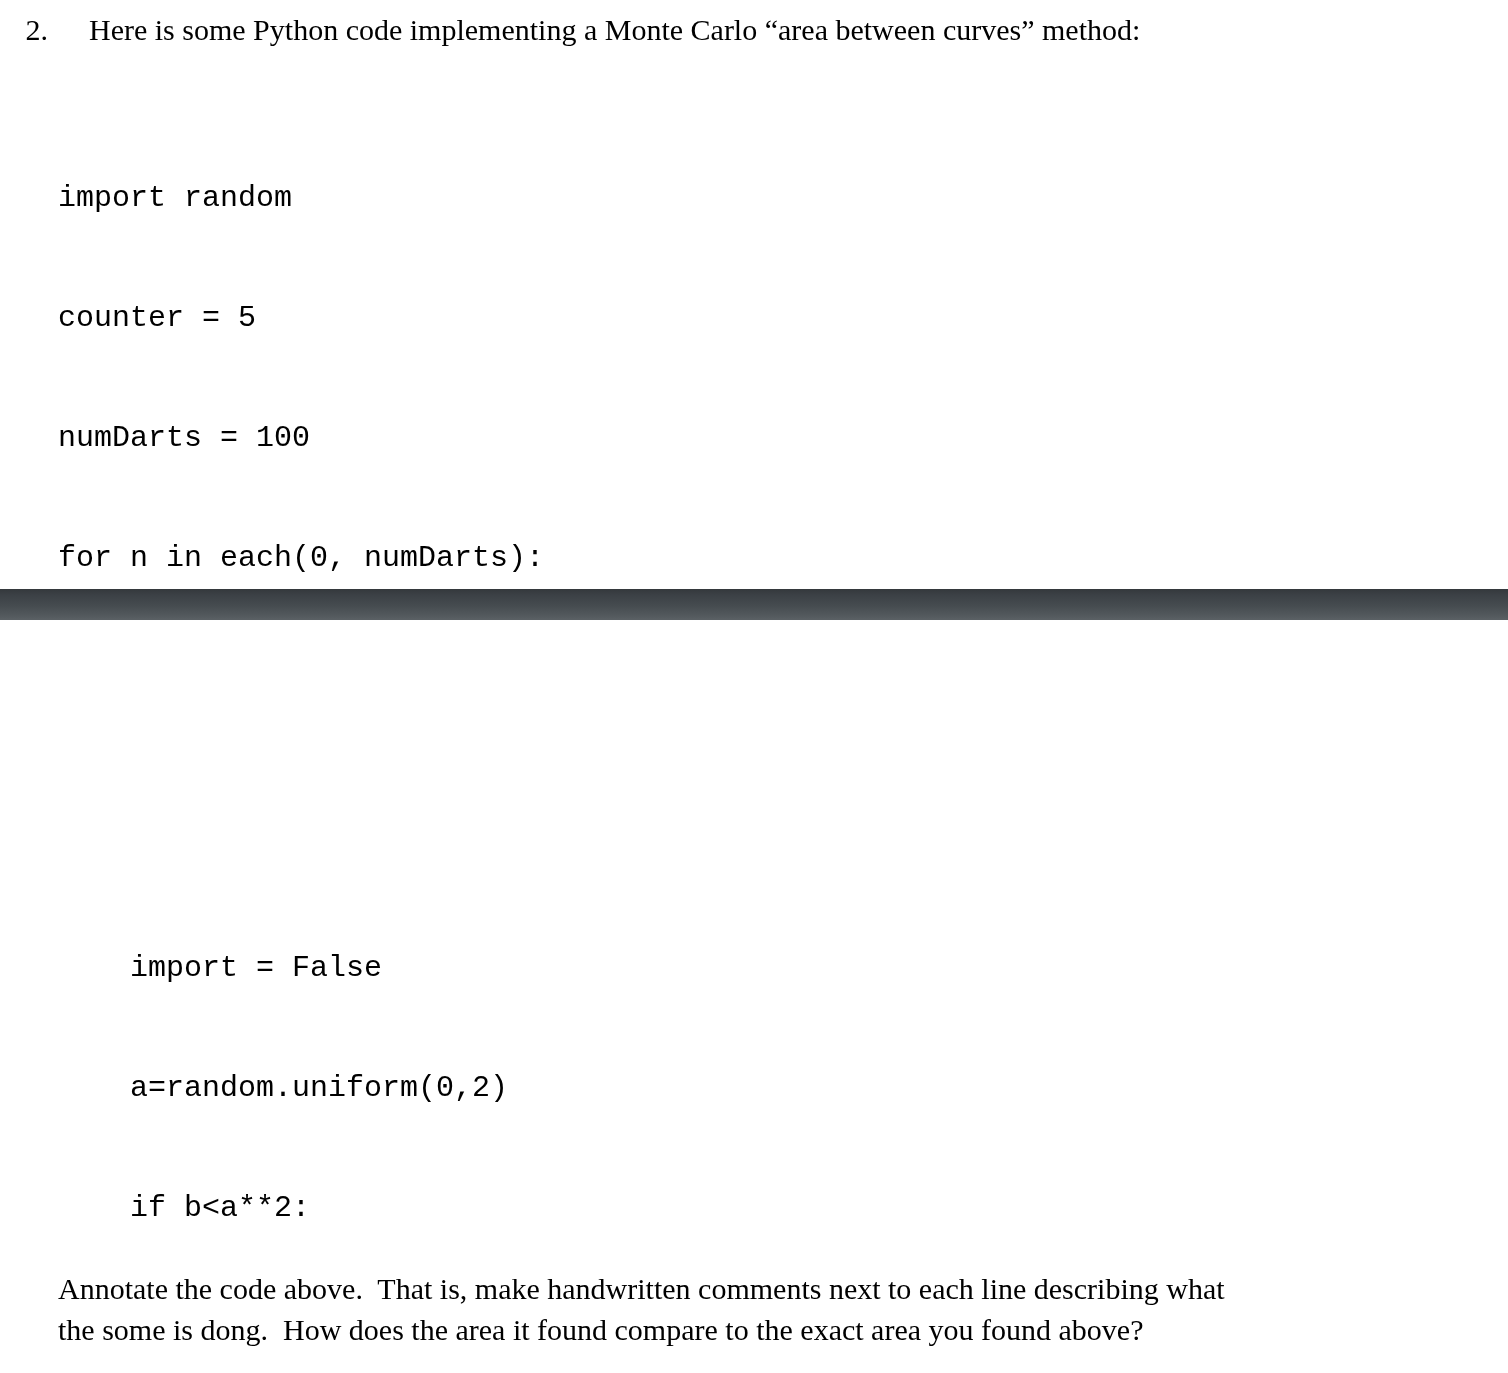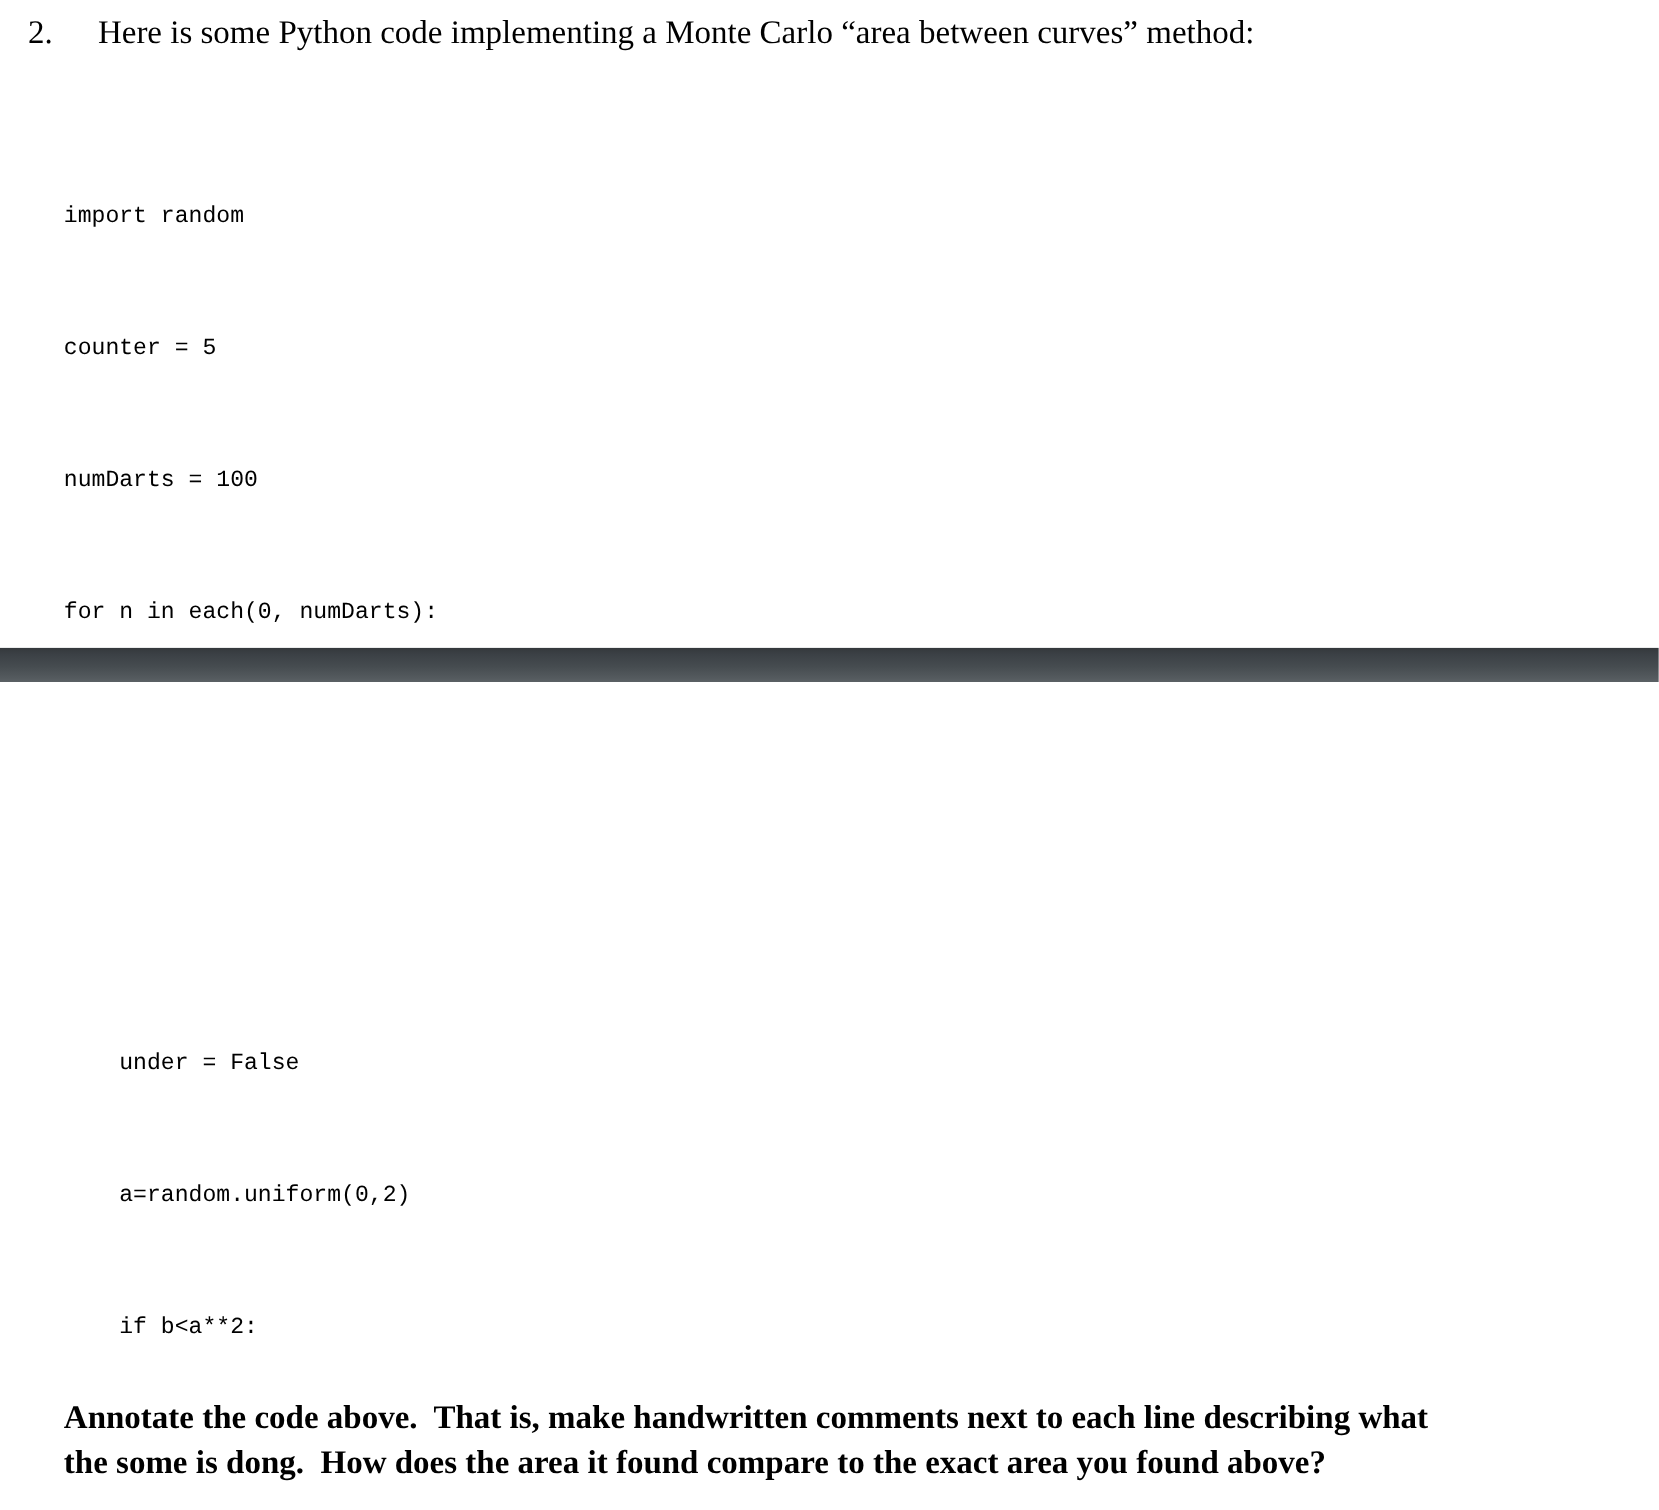--- a/index.html
+++ b/index.html
@@ -39,21 +39,21 @@
     line-height: 44px;
     font-family: "Liberation Serif", serif;
     white-space: pre;
     margin-left: 27px;
   }
 
   
   .code {
     position: absolute;
     font-family: "Liberation Mono", monospace;
-    font-size: 21px;
+    font-size: 30px;
     line-height: 40px;
     letter-spacing: 0px;
     white-space: pre;
     color: #000000;
   }
   .code-block-top {
     left: 58px;
     top: 98px;
   }
   .code-block-bottom {
@@ -84,21 +84,20 @@
   
   .closing {
     position: absolute;
     left: 58px;
     top: 1268px;
     width: 1430px;
     font-size: 30px;
     line-height: 41px;
     font-family: "Liberation Serif", serif;
     text-align: left;
-    font-weight: bold;
   }
   .closing-line {
     display: block;
     white-space: pre;
   }
 </style>
 </head>
 <body>
 
 <div class="item">
@@ -109,21 +108,21 @@
 <div class="code code-block-top">
   <span class="code-line">import random</span>
   <span class="code-line">counter = 5</span>
   <span class="code-line">numDarts = 100</span>
   <span class="code-line">for n in each(0, numDarts):</span>
 </div>
 
 <div class="scan-bar"></div>
 
 <div class="code code-block-bottom">
-  <span class="code-line">    under = False</span>
+  <span class="code-line">    import = False</span>
   <span class="code-line">    a=random.uniform(0,2)</span>
   <span class="code-line">    if b&lt;a**2:</span>
   
   
   
   
   
 </div>
 
 <div class="closing">

